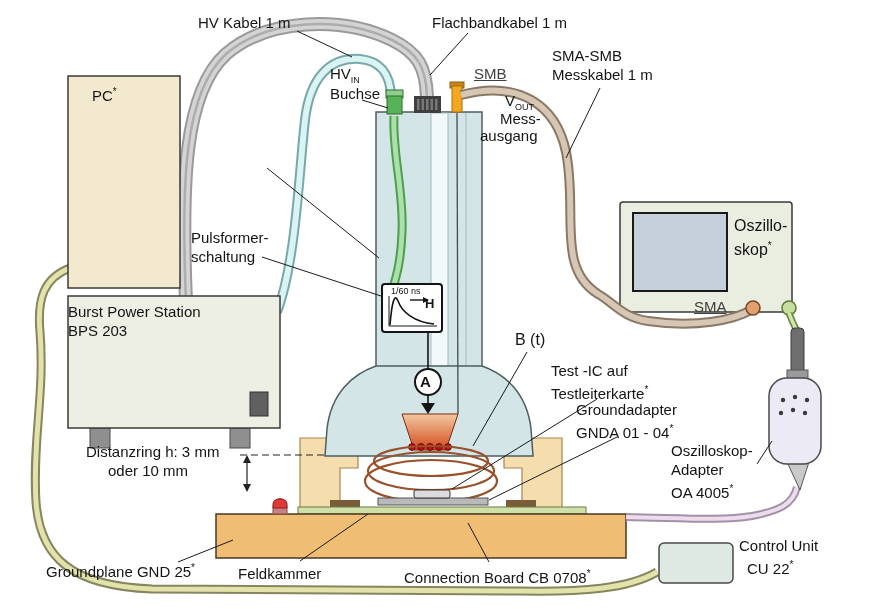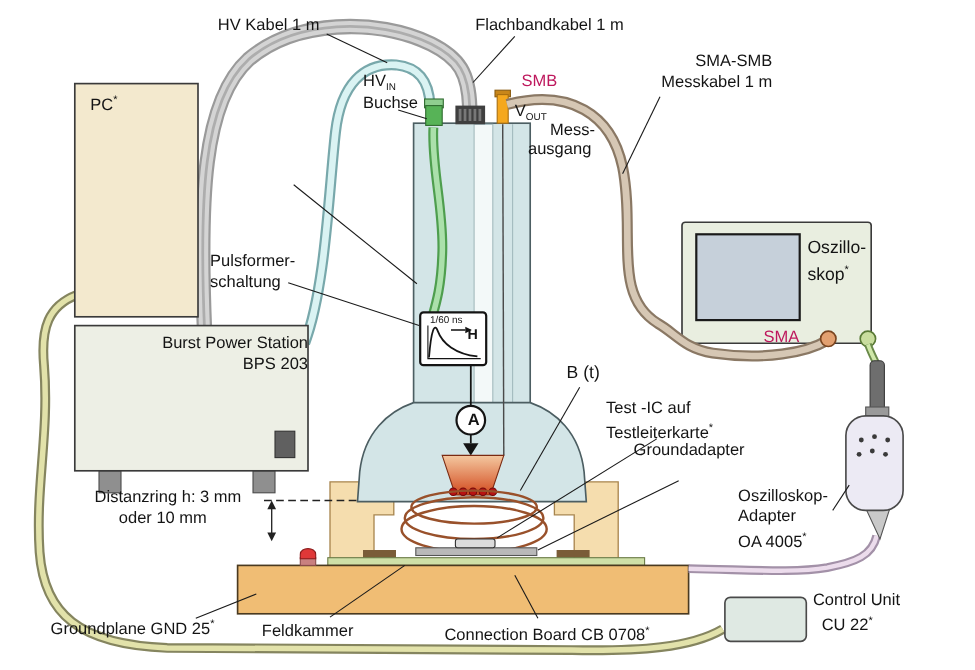--- a/index.html
+++ b/index.html
@@ -7,22 +7,22 @@
   .stage {
     position: relative;
     width: 886px; height: 609px;
     background: #ffffff;
     font-family: "Liberation Sans", sans-serif;
     color: #141414;
     overflow: hidden;
   }
   .stage svg { position: absolute; left: 0; top: 0; }
   .lbl { position: absolute; font-size: 15px; line-height: 19px; white-space: nowrap; }
-  .lbl.center { text-align: right; }
-  .gray { color: #be185d; }
+  .lbl.center { text-align: left; }
+  .gray { color: #404040; text-decoration: underline; }
   sub { font-size: 9px; }
   sup { font-size: 10px; }
 </style>
 </head>
 <body>
 
 <div class="stage">
 
 <svg width="886" height="609" viewBox="0 0 886 609">
   <defs>
@@ -184,44 +184,45 @@
 
 <div class="lbl" style="left:198px;top:13px">HV Kabel  1 m</div>
 <div class="lbl" style="left:432px;top:13px">Flachbandkabel 1 m</div>
 <div class="lbl center" style="left:552px;top:46px;width:150px">
   <div>SMA-SMB</div>
   <div>Messkabel 1 m</div>
 </div>
 <div class="lbl" style="left:330px;top:64px"><span>HV</span><sub>IN</sub></div>
 <div class="lbl" style="left:330px;top:84px">Buchse</div>
 <div class="lbl gray" style="left:474px;top:64px">SMB</div>
-<div class="lbl" style="left:468px;top:91px"><span>V</span><sub>OUT</sub></div>
+<div class="lbl" style="left:505px;top:91px"><span>V</span><sub>OUT</sub></div>
 <div class="lbl" style="left:500px;top:109px">Mess-</div>
 <div class="lbl" style="left:480px;top:126px">ausgang</div>
-<div class="lbl" style="left:82px;top:82px"><span>PC</span><sup>*</sup></div>
+<div class="lbl" style="left:92px;top:82px"><span>PC</span><sup>*</sup></div>
 <div class="lbl" style="left:191px;top:228px">
   <div>Pulsformer-</div>
   <div>schaltung</div>
 </div>
 <div class="lbl center" style="left:68px;top:302px;width:212px">
   <div>Burst Power Station</div>
   <div>BPS 203</div>
 </div>
 <div class="lbl" style="left:734px;top:216px;font-size:16px;line-height:20px">
   <div>Oszillo-</div>
   <div><span>skop</span><sup>*</sup></div>
 </div>
 <div class="lbl gray" style="left:694px;top:297px">SMA</div>
 <div class="lbl" style="left:515px;top:330px;font-size:16px">B (t)</div>
 <div class="lbl" style="left:551px;top:361px">
   <div>Test -IC auf</div>
   <div><span>Testleiterkarte</span><sup>*</sup></div>
 </div>
 <div class="lbl" style="left:576px;top:400px">
   <div>Groundadapter</div>
+  <div><span>GNDA 01 - 04</span><sup>*</sup></div>
 </div>
 <div class="lbl" style="left:671px;top:441px">
   <div>Oszilloskop-</div>
   <div>Adapter</div>
   <div><span>OA 4005</span><sup>*</sup></div>
 </div>
 <div class="lbl" style="left:86px;top:442px">
   <div>Distanzring h:  3 mm</div>
   <div style="padding-left:22px">oder 10 mm</div>
 </div>

